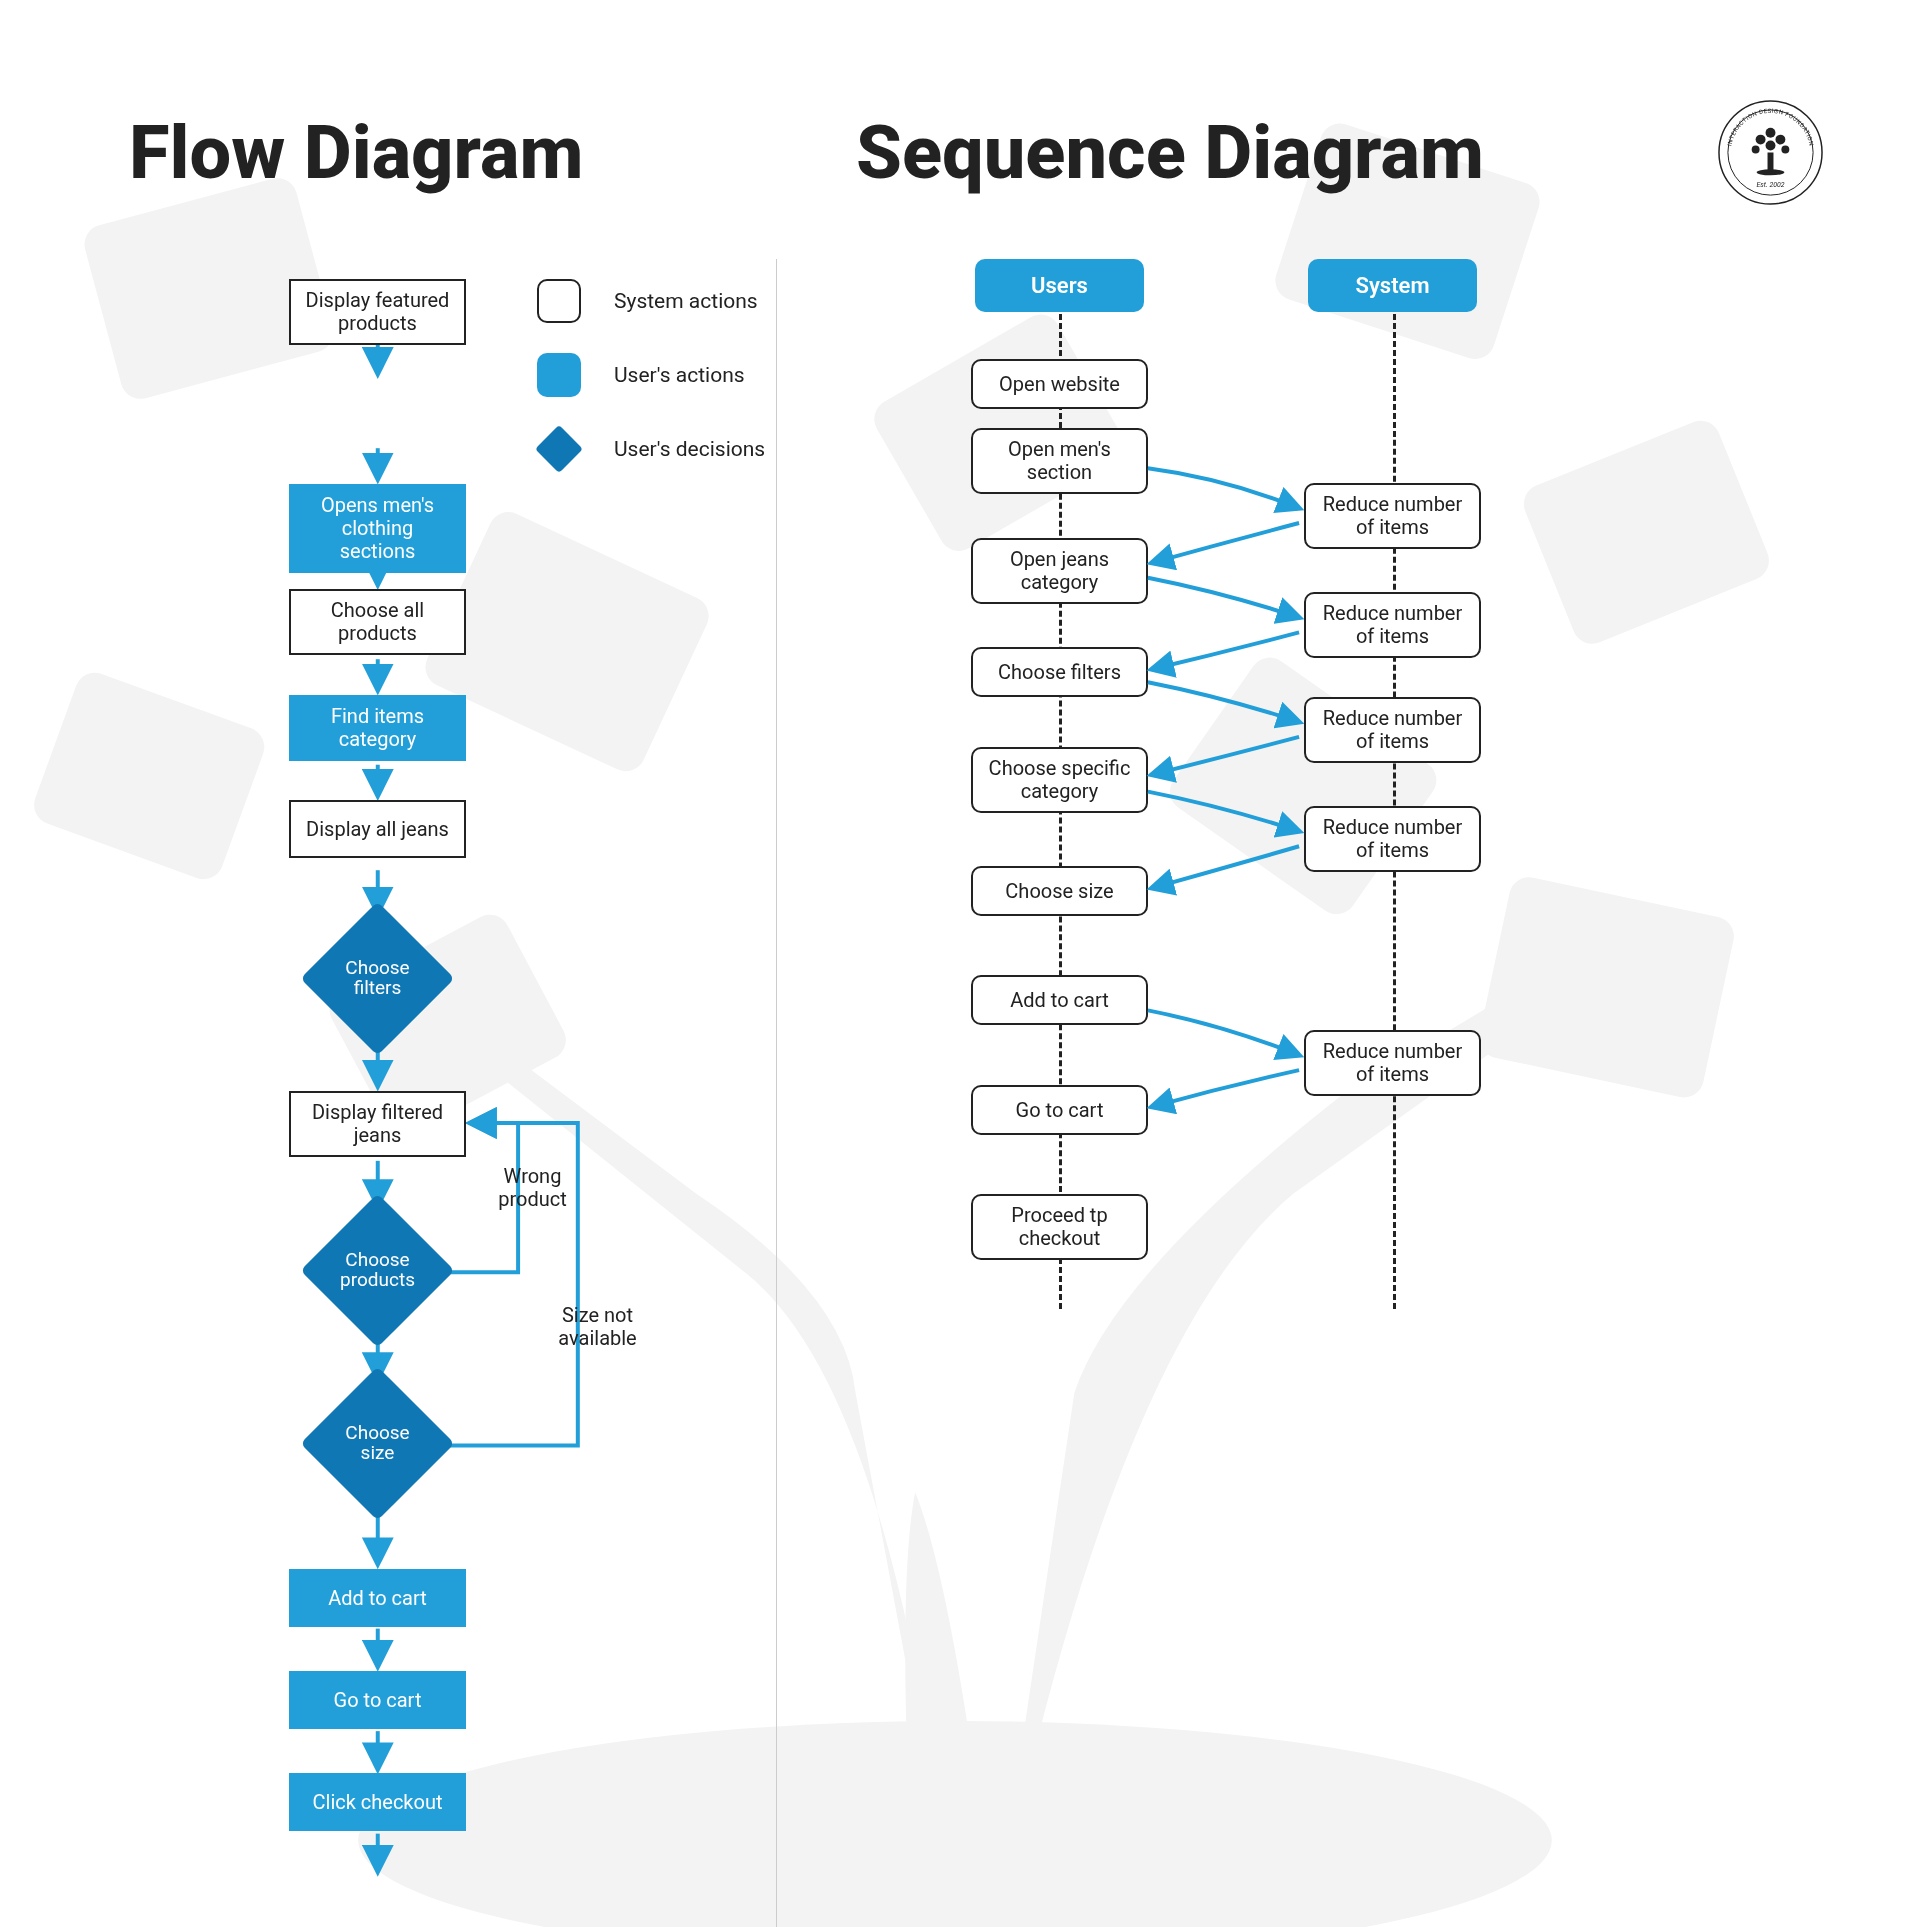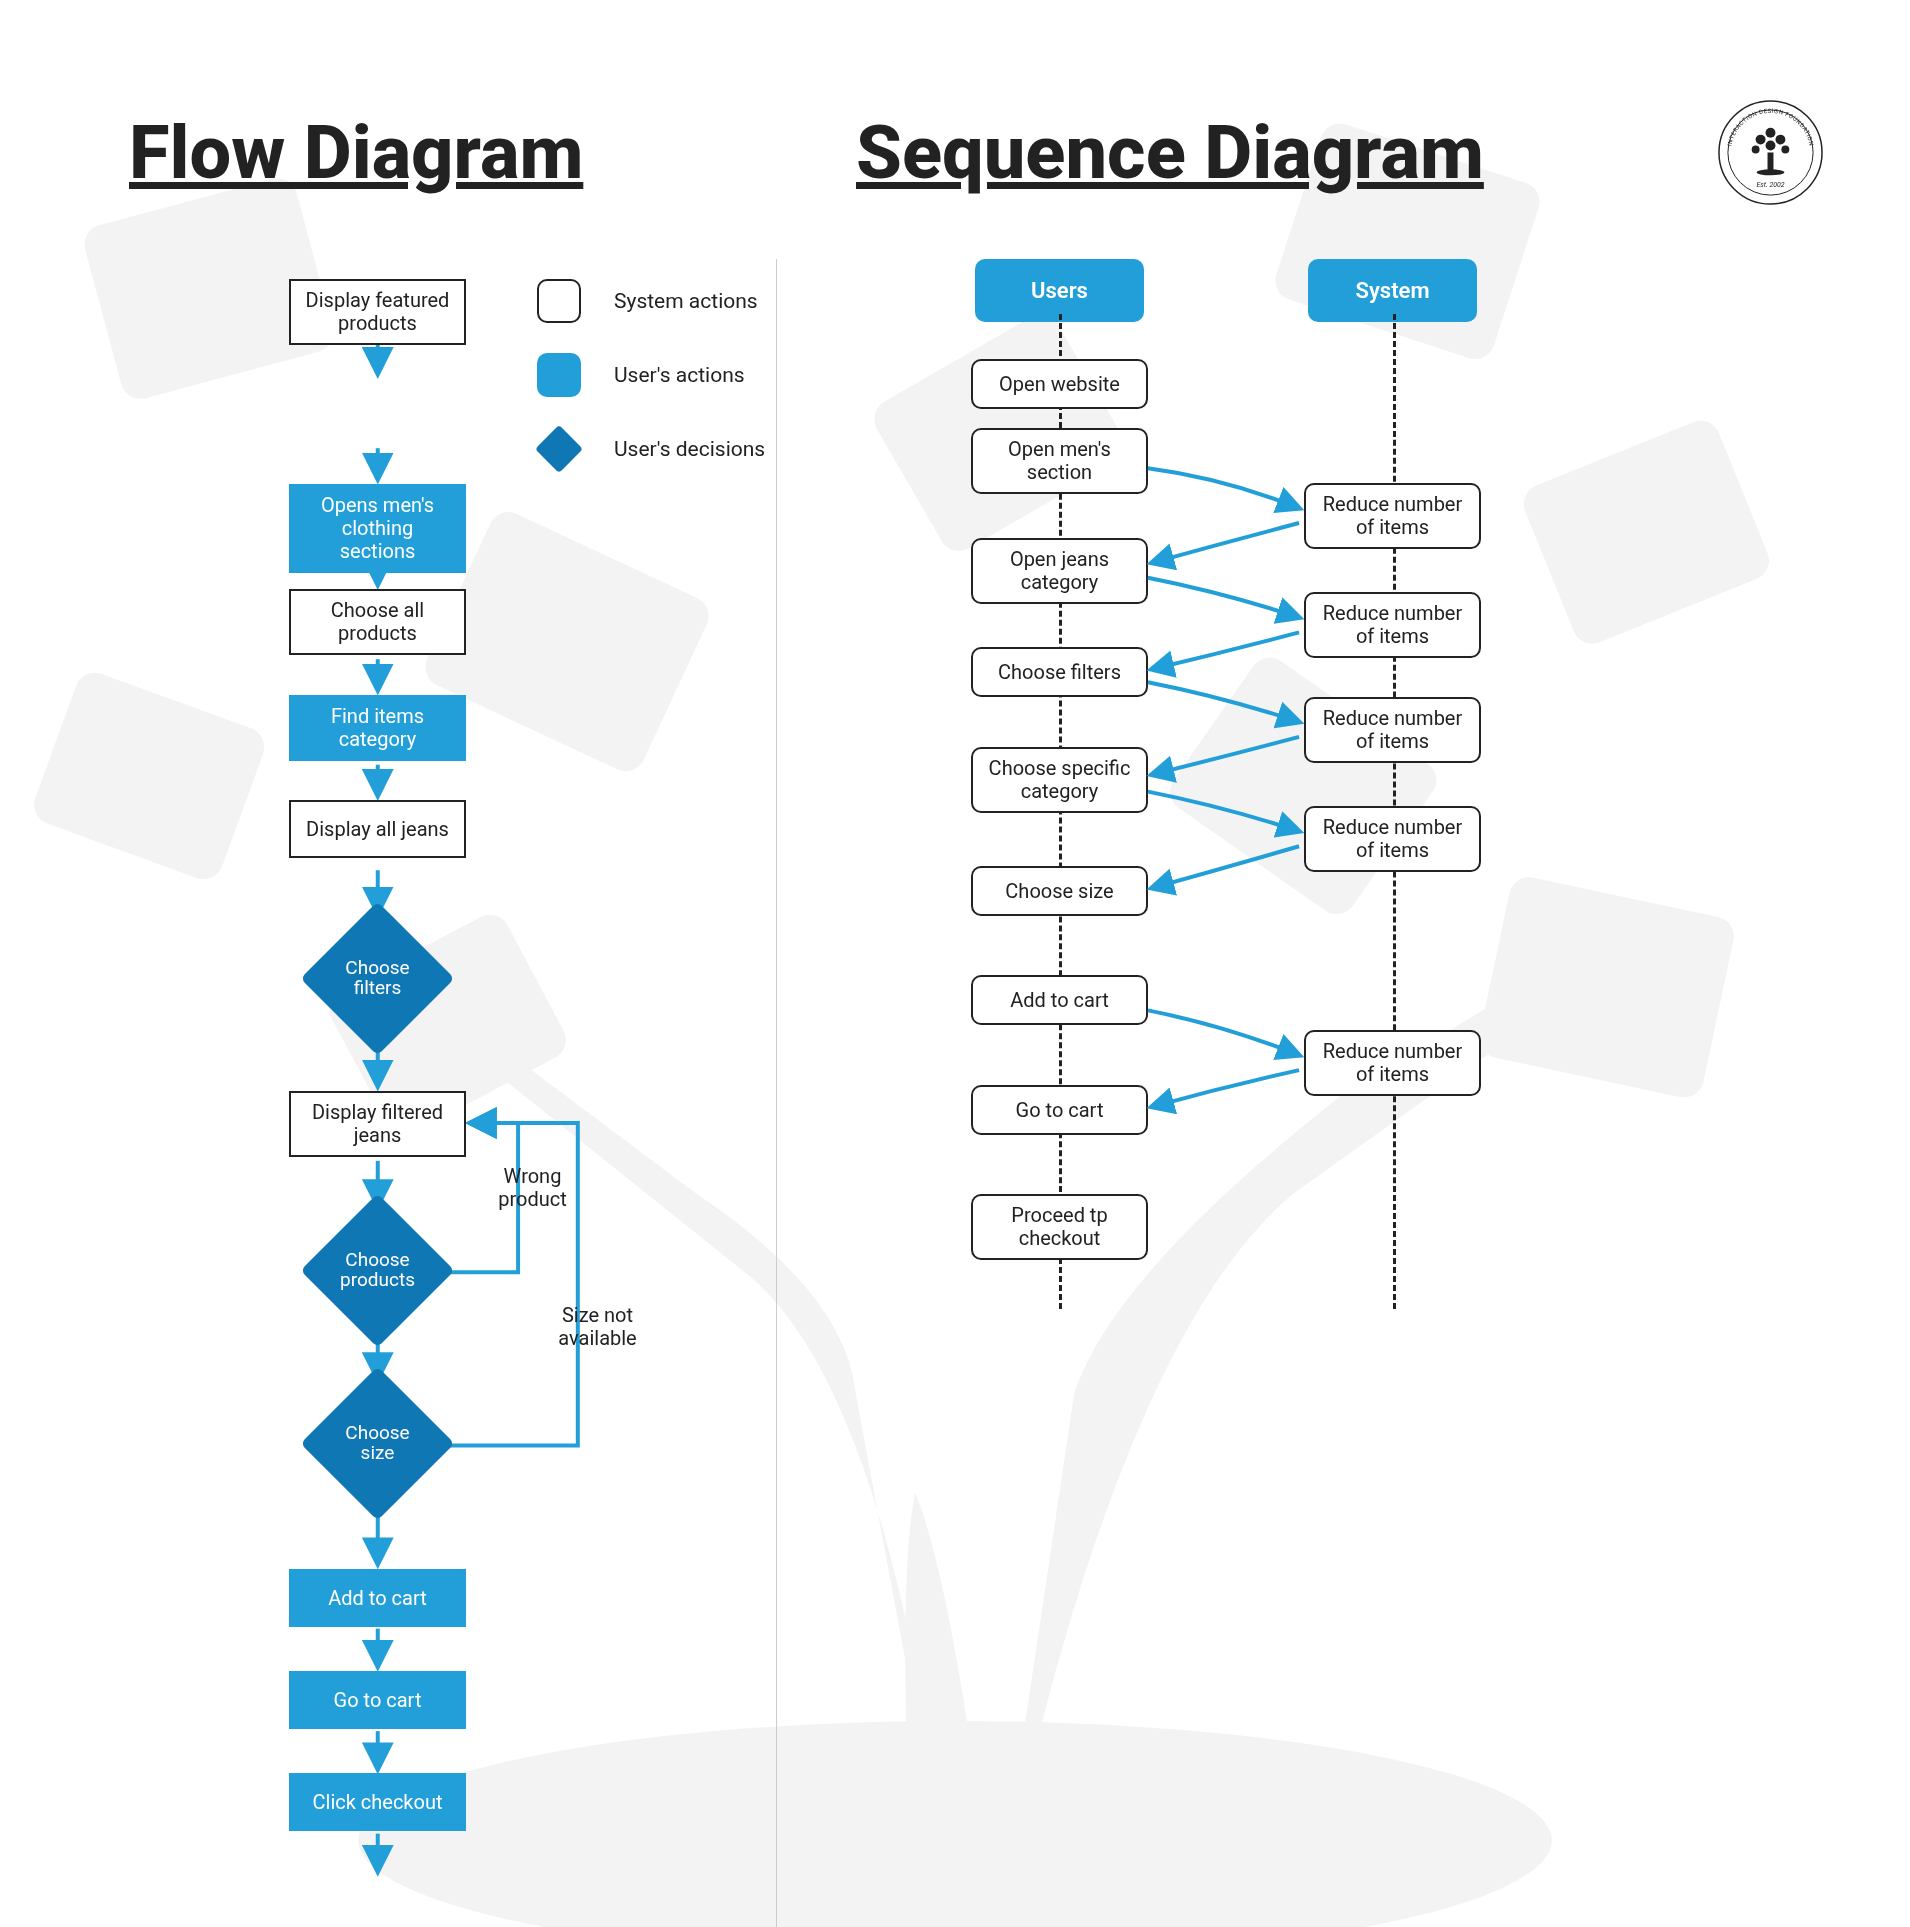--- a/index.html
+++ b/index.html
@@ -20,21 +20,20 @@
   }
   .content {
     position: relative;
     z-index: 1;
   }
   .title {
     position: absolute;
     font-weight: 800;
     font-size: 74px;
     color: #222;
-    text-decoration: underline;
   }
   .title-flow { top: 109px; left: 129px; }
   .title-seq { top: 109px; left: 856px; }
   .logo {
     position: absolute;
     top: 98px;
     right: 85px;
     width: 109px;
     height: 109px;
   }
@@ -111,21 +110,21 @@
   }
   .legend-row { display: flex; align-items: center; margin-bottom: 30px; gap: 33px; }
   .legend-shape { width: 44px; height: 44px; flex-shrink: 0; }
   .legend-shape.box-outline { border: 2px solid #222; border-radius: 10px; background: #fff; }
   .legend-shape.box-fill { background: #229fd8; border-radius: 10px; }
   .legend-shape.diamond-fill { width: 34px; height: 34px; background: #1077b5; transform: rotate(45deg); margin: 5px; border-radius: 4px; }
   
   .seq-header {
     position: absolute;
     width: 169px;
-    height: 63px;
+    height: 53px;
     background: #229fd8;
     color: #fff;
     font-weight: 600;
     font-size: 22px;
     display: flex;
     align-items: center;
     justify-content: center;
     border-radius: 10px;
   }
   .lifeline {

